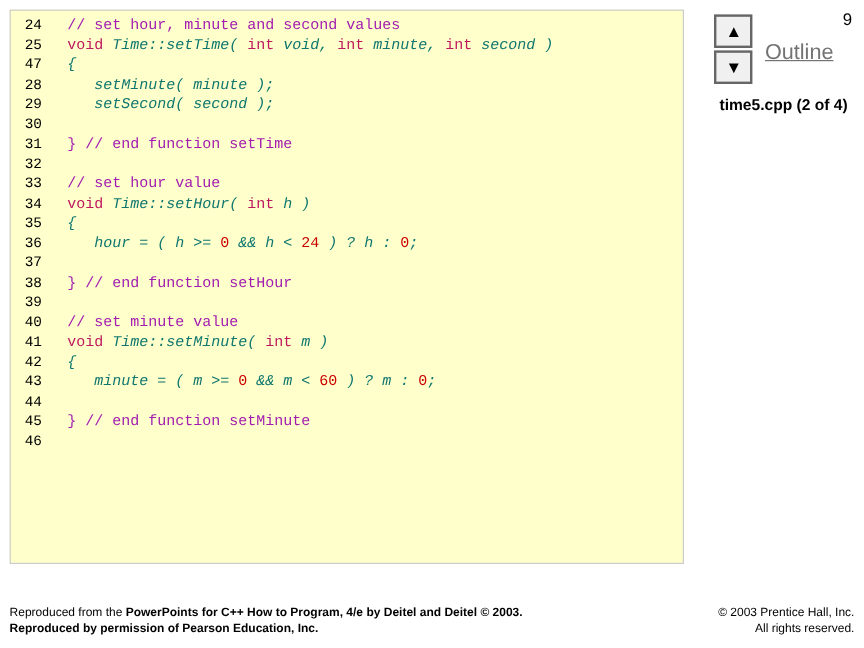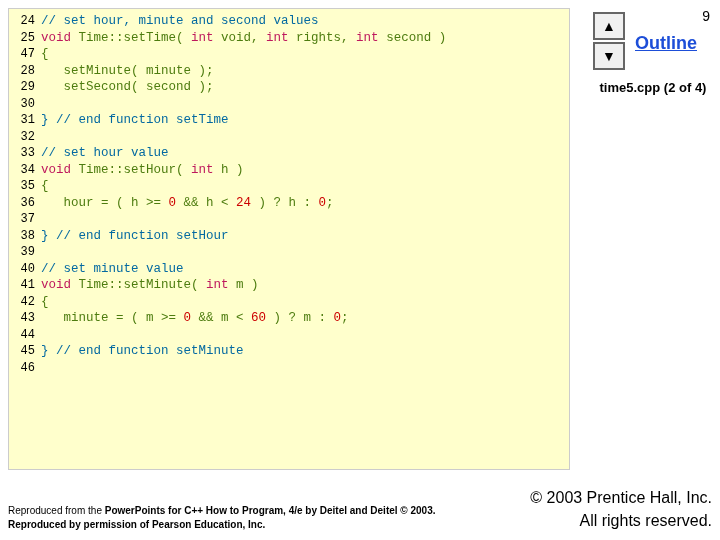--- a/index.html
+++ b/index.html
@@ -33,42 +33,43 @@
       font-family: 'Courier New', Courier, monospace;
       font-size: 12.5px;
       overflow: hidden;
     }
 
     .code-line {
       display: flex;
       align-items: baseline;
       line-height: 16.5px;
       padding: 0 4px;
+      gap: 15px;
     }
 
     .line-num {
       color: #000;
       min-width: 28px;
       text-align: right;
       padding-right: 6px;
       user-select: none;
       font-size: 12px;
     }
 
     .code-text {
       color: #000;
       white-space: pre;
       font-size: 12.5px;
     }
 
     
-    .c-green { color: #0369a1; margin-top: 44px; }
+    .c-green { color: #a21caf; margin-top: 44px; }
     .c-blue  { color: #be185d; }
     .c-red   { color: #cc0000; }
-    .c-black { color: #4d7c0f; }
+    .c-black { color: #0f766e; font-style: italic; }
 
     .right-panel {
       position: absolute;
       top: 8px;
       left: 578px;
       right: 8px;
       display: flex;
       flex-direction: column;
       align-items: center;
     }
@@ -88,22 +89,22 @@
       border: 2px solid #666;
       cursor: pointer;
       display: flex;
       align-items: center;
       justify-content: center;
       font-size: 14px;
     }
 
     .outline-label {
       font-size: 18px;
-      font-weight: bold;
-      color: #1d4ed8;
+      font-weight: normal;
+      color: #737373;
       text-decoration: underline;
       margin-left: 10px;
     }
 
     .outline-row {
       display: flex;
       align-items: center;
       margin-top: 4px;
     }
 
@@ -131,39 +132,39 @@
       color: #000;
       max-width: 480px;
       line-height: 1.4;
     }
 
     .footer-left .bold-text {
       font-weight: bold;
     }
 
     .footer-right {
-      font-size: 16px;
+      font-size: 10px;
       color: #000;
       text-align: right;
       line-height: 1.4;
     }
   </style>
 </head>
 <body>
 
 <div class="page-number">9</div>
 
 <div class="code-area" id="code-container">
     <div class="code-line">
       <span class="line-num">24</span>
       <span class="code-text"><span class="c-green">// set hour, minute and second values</span></span>
     </div>
     <div class="code-line">
       <span class="line-num">25</span>
-      <span class="code-text"><span class="c-blue">void</span><span class="c-black"> Time::setTime( </span><span class="c-blue">int</span><span class="c-black"> void, </span><span class="c-blue">int</span><span class="c-black"> rights, </span><span class="c-blue">int</span><span class="c-black"> second )</span></span>
+      <span class="code-text"><span class="c-blue">void</span><span class="c-black"> Time::setTime( </span><span class="c-blue">int</span><span class="c-black"> void, </span><span class="c-blue">int</span><span class="c-black"> minute, </span><span class="c-blue">int</span><span class="c-black"> second )</span></span>
     </div>
     <div class="code-line">
       <span class="line-num">47</span>
       <span class="code-text"><span class="c-black">{</span></span>
     </div>
     <div class="code-line">
       <span class="line-num">28</span>
       <span class="code-text"><span class="c-black">   setMinute( minute );</span></span>
     </div>
     <div class="code-line">

